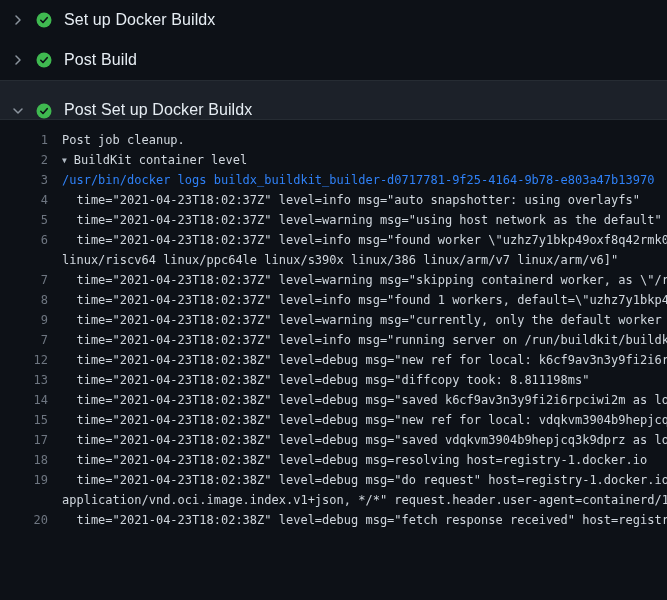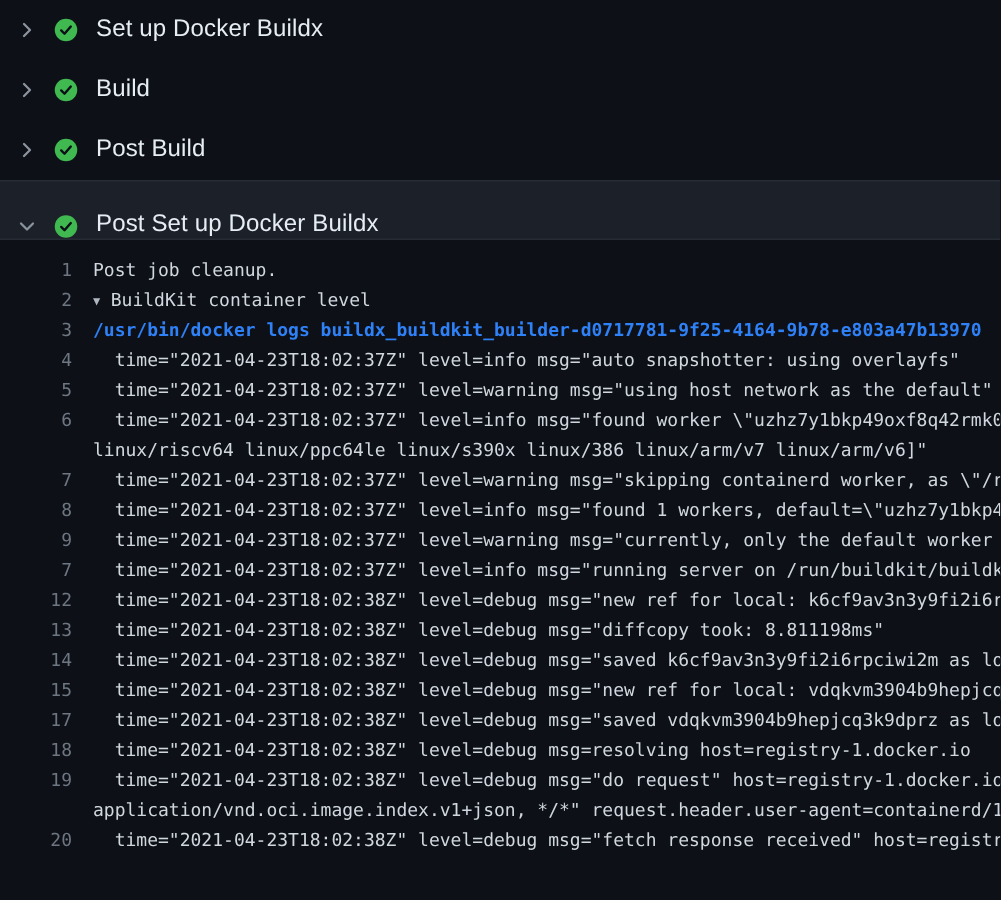--- a/index.html
+++ b/index.html
@@ -77,21 +77,21 @@
     user-select: none;
   }
   .log-text {
     padding-left: 14px;
     white-space: pre;
     overflow: hidden;
     flex: 1;
   }
   .log-row.command .log-text {
     color: var(--command-blue);
-    font-weight: 700;
+    font-weight: 400;
   }
   .group-toggle {
     display: inline-block;
     font-size: 8px;
     color: #afb8c1;
     margin-right: 7px;
     vertical-align: 1px;
     cursor: pointer;
   }
 </style>
@@ -108,34 +108,20 @@
     </span>
     <span class="status-icon">
       <svg viewBox="0 0 16 16" width="16" height="16">
           <circle cx="8" cy="8" r="7.5" fill="var(--success-green)"></circle>
           <path d="M4.8 8.3l2.2 2.2 4.2-4.8" fill="none" stroke="var(--background)" stroke-width="1.6" stroke-linecap="round" stroke-linejoin="round"></path>
         </svg>
     </span>
     <span class="step-label">Set up Docker Buildx</span>
   </div>
 
-  <div class="step-row">
-    <span class="chevron">
-      <svg viewBox="0 0 16 16" width="16" height="16">
-          <path d="M6 4l4 4-4 4" fill="none" stroke="currentColor" stroke-width="1.5" stroke-linecap="round" stroke-linejoin="round"></path>
-        </svg>
-    </span>
-    <span class="status-icon">
-      <svg viewBox="0 0 16 16" width="16" height="16">
-          <circle cx="8" cy="8" r="7.5" fill="var(--success-green)"></circle>
-          <path d="M4.8 8.3l2.2 2.2 4.2-4.8" fill="none" stroke="var(--background)" stroke-width="1.6" stroke-linecap="round" stroke-linejoin="round"></path>
-        </svg>
-    </span>
-    <span class="step-label">Build</span>
-  </div>
 
   <div class="step-row">
     <span class="chevron">
       <svg viewBox="0 0 16 16" width="16" height="16">
           <path d="M6 4l4 4-4 4" fill="none" stroke="currentColor" stroke-width="1.5" stroke-linecap="round" stroke-linejoin="round"></path>
         </svg>
     </span>
     <span class="status-icon">
       <svg viewBox="0 0 16 16" width="16" height="16">
           <circle cx="8" cy="8" r="7.5" fill="var(--success-green)"></circle>

